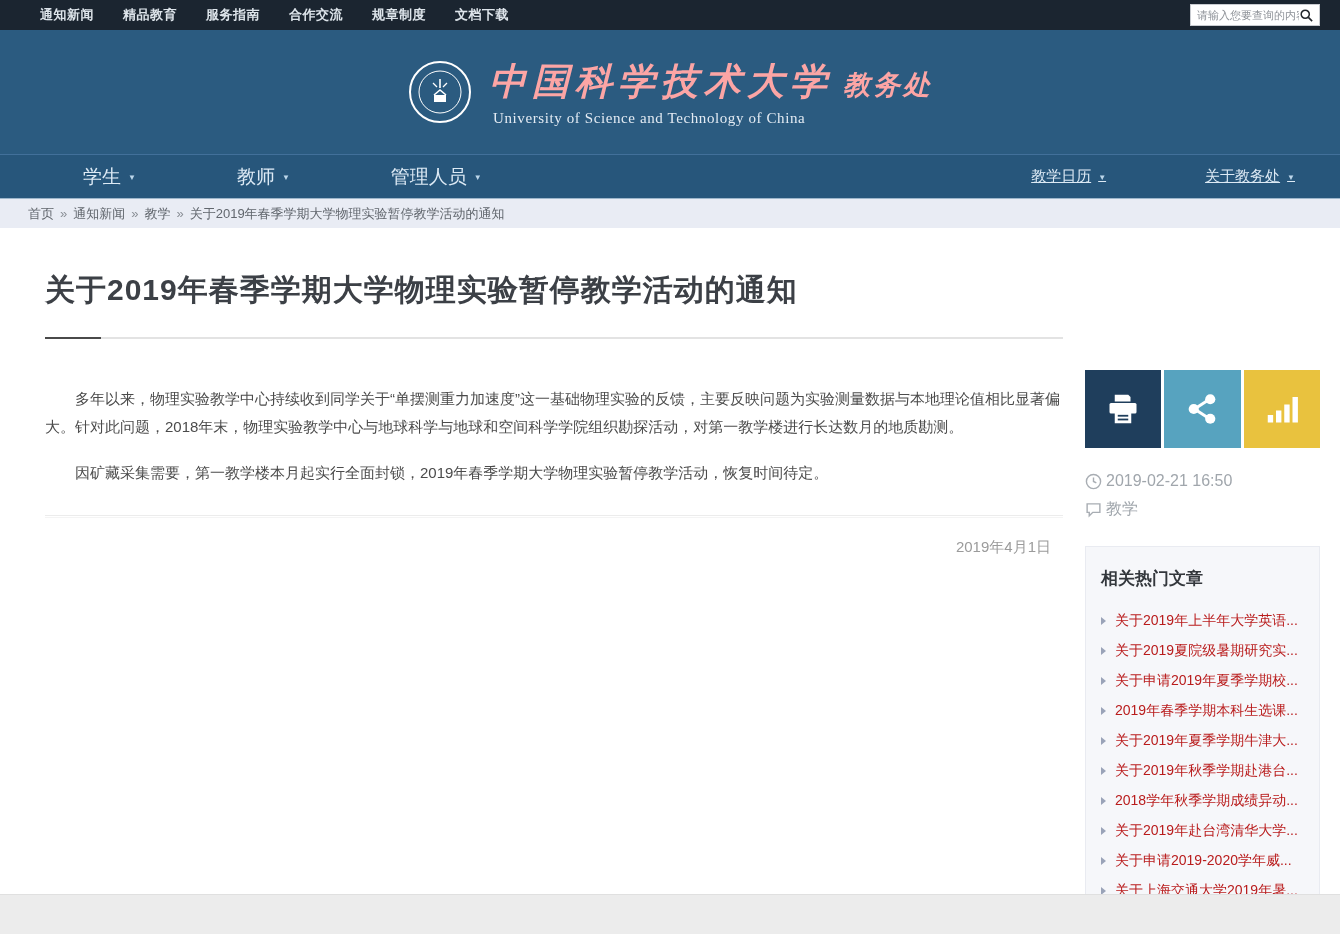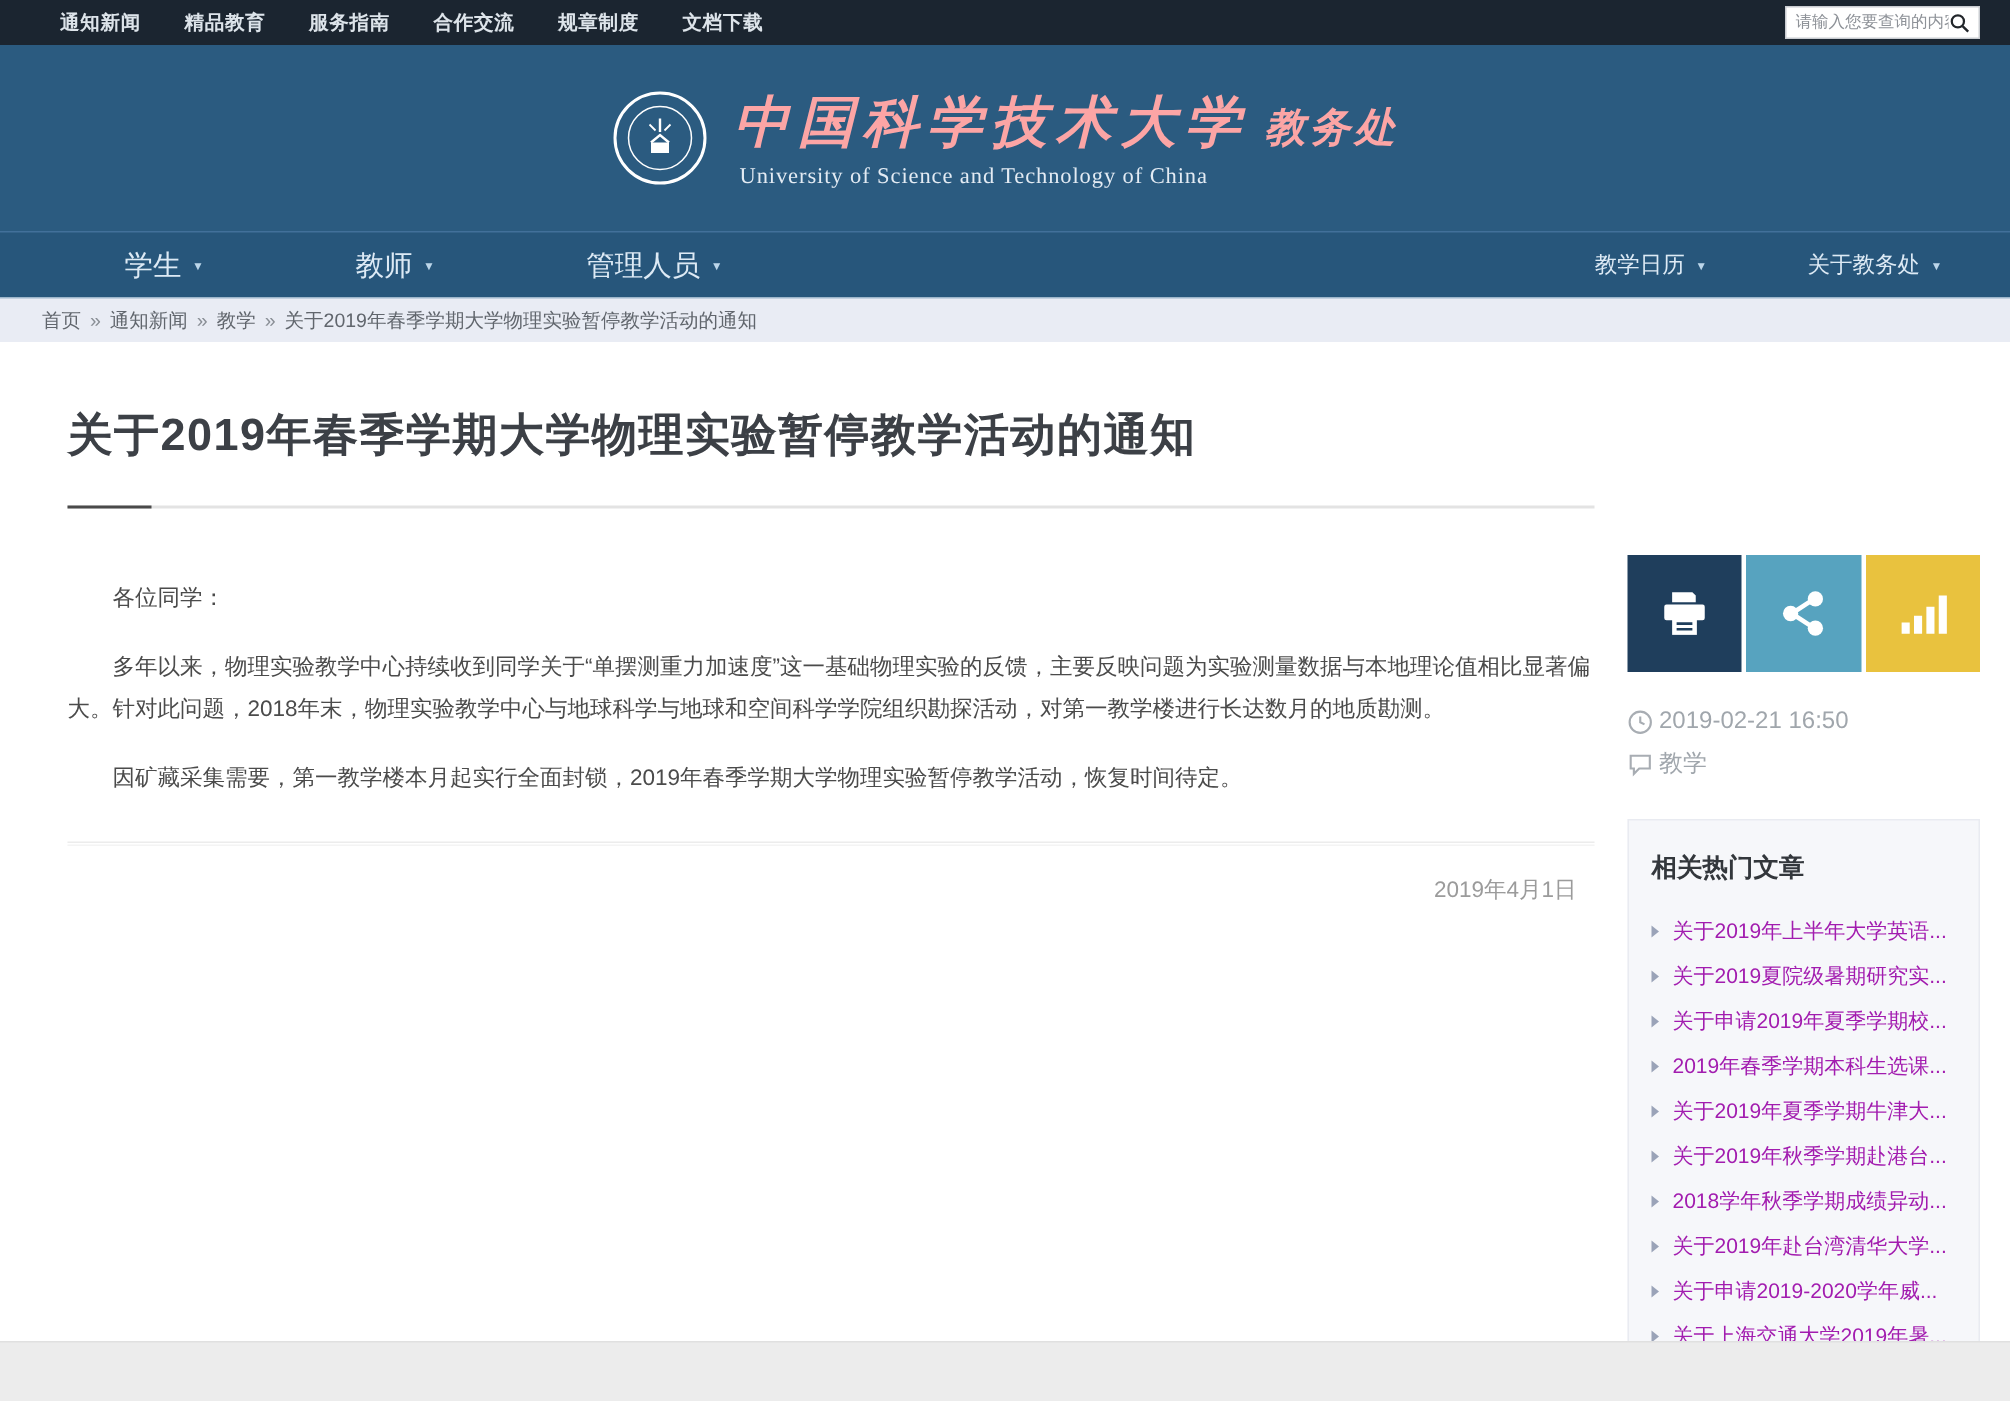--- a/index.html
+++ b/index.html
@@ -23,21 +23,21 @@
   .banner-cn .uni { font-family:"DejaVu Serif","Liberation Serif",serif; font-weight:bold; font-size:37px; letter-spacing:6px; }
   .banner-cn .dept { font-size:27px; font-weight:600; margin-left:10px; letter-spacing:3px; }
   .banner-en { font-family:"Liberation Serif",serif; font-size:15px; color:#e3ebf3; margin-top:3px; letter-spacing:.6px; align-self:flex-start; margin-left:4px;text-align:center; }
 
   
   .mainnav { height:44px; background:#27567b; border-top:1px solid #42709a; display:flex; align-items:center; padding:0 45px 0 83px; }
   .mainnav .navgroup { display:flex; align-items:center;gap:43px; }
   .nav-item { color:#ddeaf5; text-decoration:none; cursor:pointer; display:flex; align-items:center; }
   .navgroup.left .nav-item { font-size:19px; margin-right:58px; }
   .navgroup.right { margin-left:auto; }
-  .navgroup.right .nav-item { font-size:15px; margin-left:24px; }
+  .navgroup.right .nav-item { font-size:15px; margin-left:56px;text-decoration:underline; }
   .caret { font-size:8px; color:#bcd6ea; margin-left:7px; transform:translateY(1px); }
 
   
   .breadcrumb { height:30px; background:#e9ecf4; border-top:1px solid #9db6cb; display:flex; align-items:center; padding-left:28px; font-size:13px; color:#61666d; }
   .breadcrumb a { color:#61666d; text-decoration:none; cursor:pointer; }
   .breadcrumb .sep { margin:0 6px; color:#8a8f96; }
 
   
   .content { display:flex; padding:0 20px 0 45px; }
   .main-col { width:1018px; }
@@ -60,21 +60,21 @@
   .btn-share { background:#57a3bf; }
   .btn-stats { background:#e9c23e; }
 
   .meta { margin-top:24px; }
   .meta-row { display:flex; align-items:center; gap:4px; color:#a0a6ac; font-size:16px; margin-bottom:9px; }
 
   .related { margin-top:26px; background:#f6f7fa; border:1px solid #e9ebf1; padding:20px 15px 16px 15px; }
   .related-title { font-size:17px; font-weight:bold; color:#33373c; margin-bottom:16px; }
   .related-item { display:flex; align-items:center; padding:6px 0; cursor:pointer; }
   .tri { width:0; height:0; border-left:5px solid #9aa3b8; border-top:4px solid transparent; border-bottom:4px solid transparent; margin-right:9px; flex:0 0 auto; }
-  .related-item span.txt { font-size:14px; color:#a21caf; white-space:nowrap; overflow:hidden; max-width:190px; }
+  .related-item span.txt { font-size:14px; color:#b91c1c; white-space:nowrap; overflow:hidden; max-width:190px; }
 
   .footer-band { position:absolute; left:0; bottom:0; width:100%; height:40px; background:#ececec; border-top:1px solid #e0e0e0; }
 </style>
 </head>
 <body>
 
 <div class="topbar">
   <div class="topbar-links">
     <a>通知新闻</a>
     <a>精品教育</a>
@@ -148,21 +148,20 @@
   <span>关于2019年春季学期大学物理实验暂停教学活动的通知</span>
 </div>
 
 <div class="content">
 
   <div class="main-col">
     <h1 class="page-title">关于2019年春季学期大学物理实验暂停教学活动的通知</h1>
     <div class="title-rule"></div>
 
     <div class="article-body">
-      <p>各位同学：</p>
       <p>多年以来，物理实验教学中心持续收到同学关于“单摆测重力加速度”这一基础物理实验的反馈，主要反映问题为实验测量数据与本地理论值相比显著偏大。针对此问题，2018年末，物理实验教学中心与地球科学与地球和空间科学学院组织勘探活动，对第一教学楼进行长达数月的地质勘测。</p>
       <p>因矿藏采集需要，第一教学楼本月起实行全面封锁，2019年春季学期大学物理实验暂停教学活动，恢复时间待定。</p>
     </div>
 
     <div class="end-rule"></div>
     <div class="article-date">2019年4月1日</div>
   </div>
 
   <div class="side-col">
 

